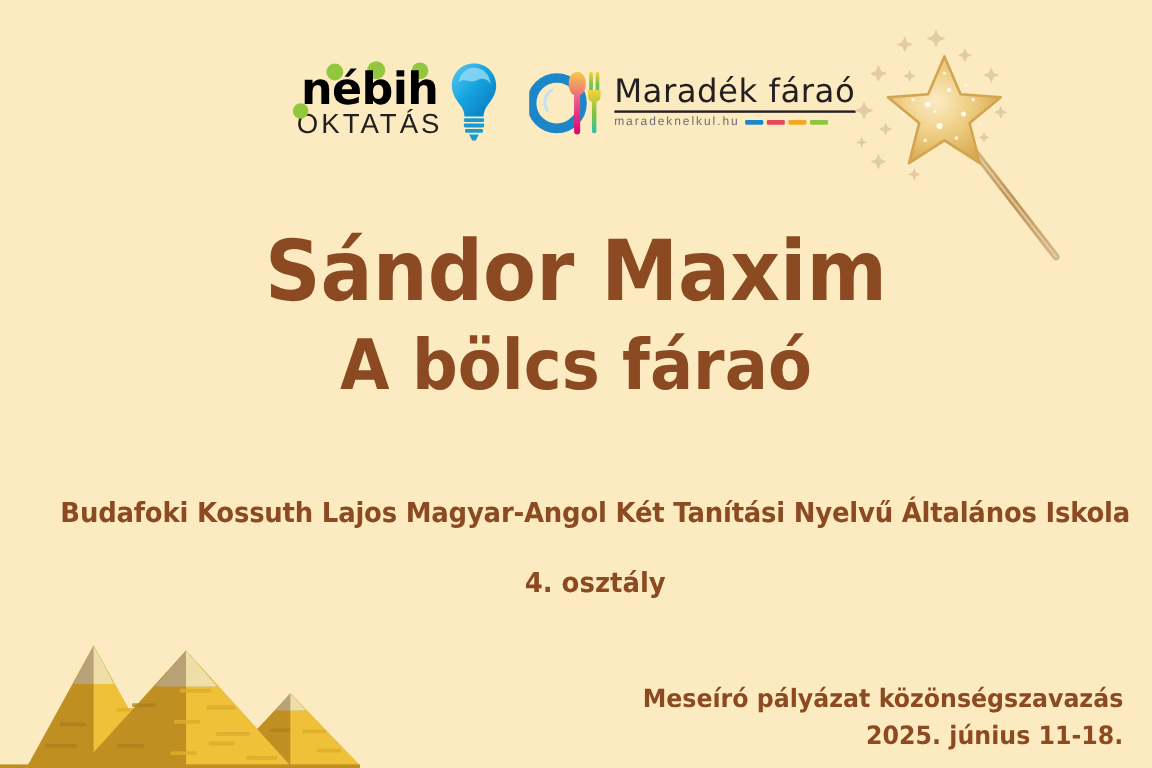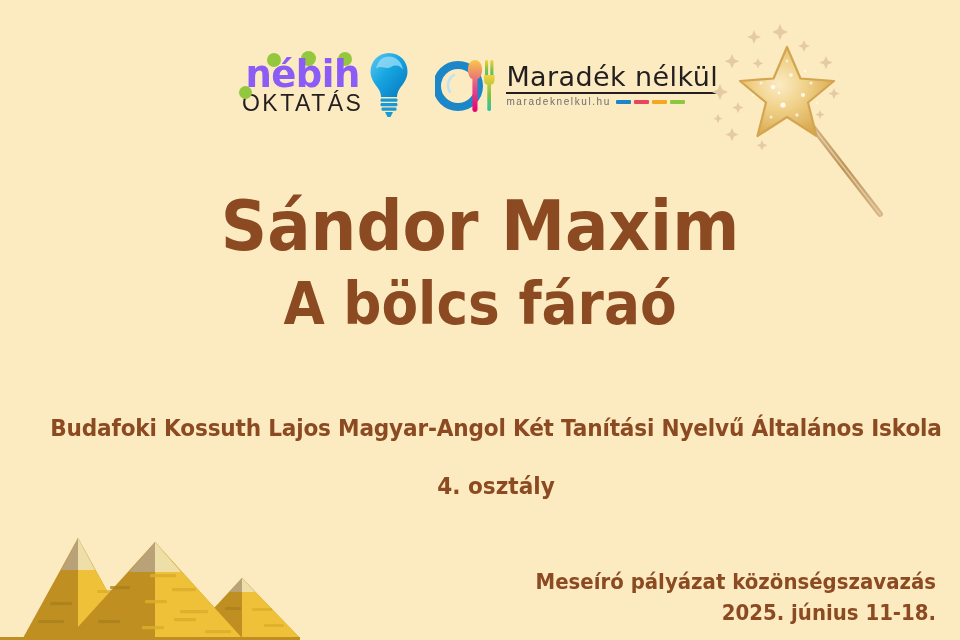--- a/index.html
+++ b/index.html
@@ -46,21 +46,21 @@
     flex-direction: column;
     align-items: center;
     line-height: 1;
   }
   .nebih-main {
     position: relative;
     font-family: "DejaVu Sans", sans-serif;
     font-size: 37px;
     font-weight: 600;
     letter-spacing: -0.5px;
-    color: #8b5cf6;
+    color: #000000;
     z-index: 2;
   }
   .nebih-sub {
     font-family: "Liberation Sans", sans-serif;
     font-size: 23px;
     font-weight: 400;
     letter-spacing: 2.5px;
     color: #231f20;
     margin-top: -1px;
   }
@@ -243,21 +243,21 @@
           </defs>
           <circle cx="23" cy="29" r="21" fill="none" stroke="#1B86C8" stroke-width="8"></circle>
           <path d="M15 35 A12 12 0 0 1 19 18" fill="none" stroke="#BFE3F5" stroke-width="2.5" stroke-linecap="round"></path>
           <path d="M40 3 C45 3 47.5 8 47 14 C46.6 19 44.2 22 42.5 22 L42.5 53 A2.6 2.6 0 0 1 37.4 53 L37.4 22 C35.8 22 33.4 19 33 14 C32.5 8 35 3 40 3 Z" fill="url(#spoong)"></path>
           <rect x="50" y="3" width="3.1" height="18" rx="1.4" fill="url(#forkg)"></rect>
           <rect x="55.3" y="3" width="3.1" height="18" rx="1.4" fill="url(#forkg)"></rect>
           <path d="M49 18 L59.5 18 L59.5 23 C59.5 26 57.8 27.5 56 27.8 L56 53 A2.2 2.2 0 0 1 52.3 53 L52.3 27.8 C50.5 27.5 49 26 49 23 Z" fill="url(#forkg)"></path>
         </svg>
       </div>
       <div class="maradek-text">
-        <div class="maradek-title">Maradék nélkül</div>
+        <div class="maradek-title">Maradék fáraó</div>
         <div class="maradek-rule"></div>
         <div class="maradek-sub-row">
           <div class="maradek-url">maradeknelkul.hu</div>
           <div class="dash-row">
             <span class="dash" style="background:#1B86C8"></span>
             <span class="dash" style="background:#E8465A"></span>
             <span class="dash" style="background:#F5A623"></span>
             <span class="dash" style="background:#8DC63F"></span>
           </div>
         </div>

